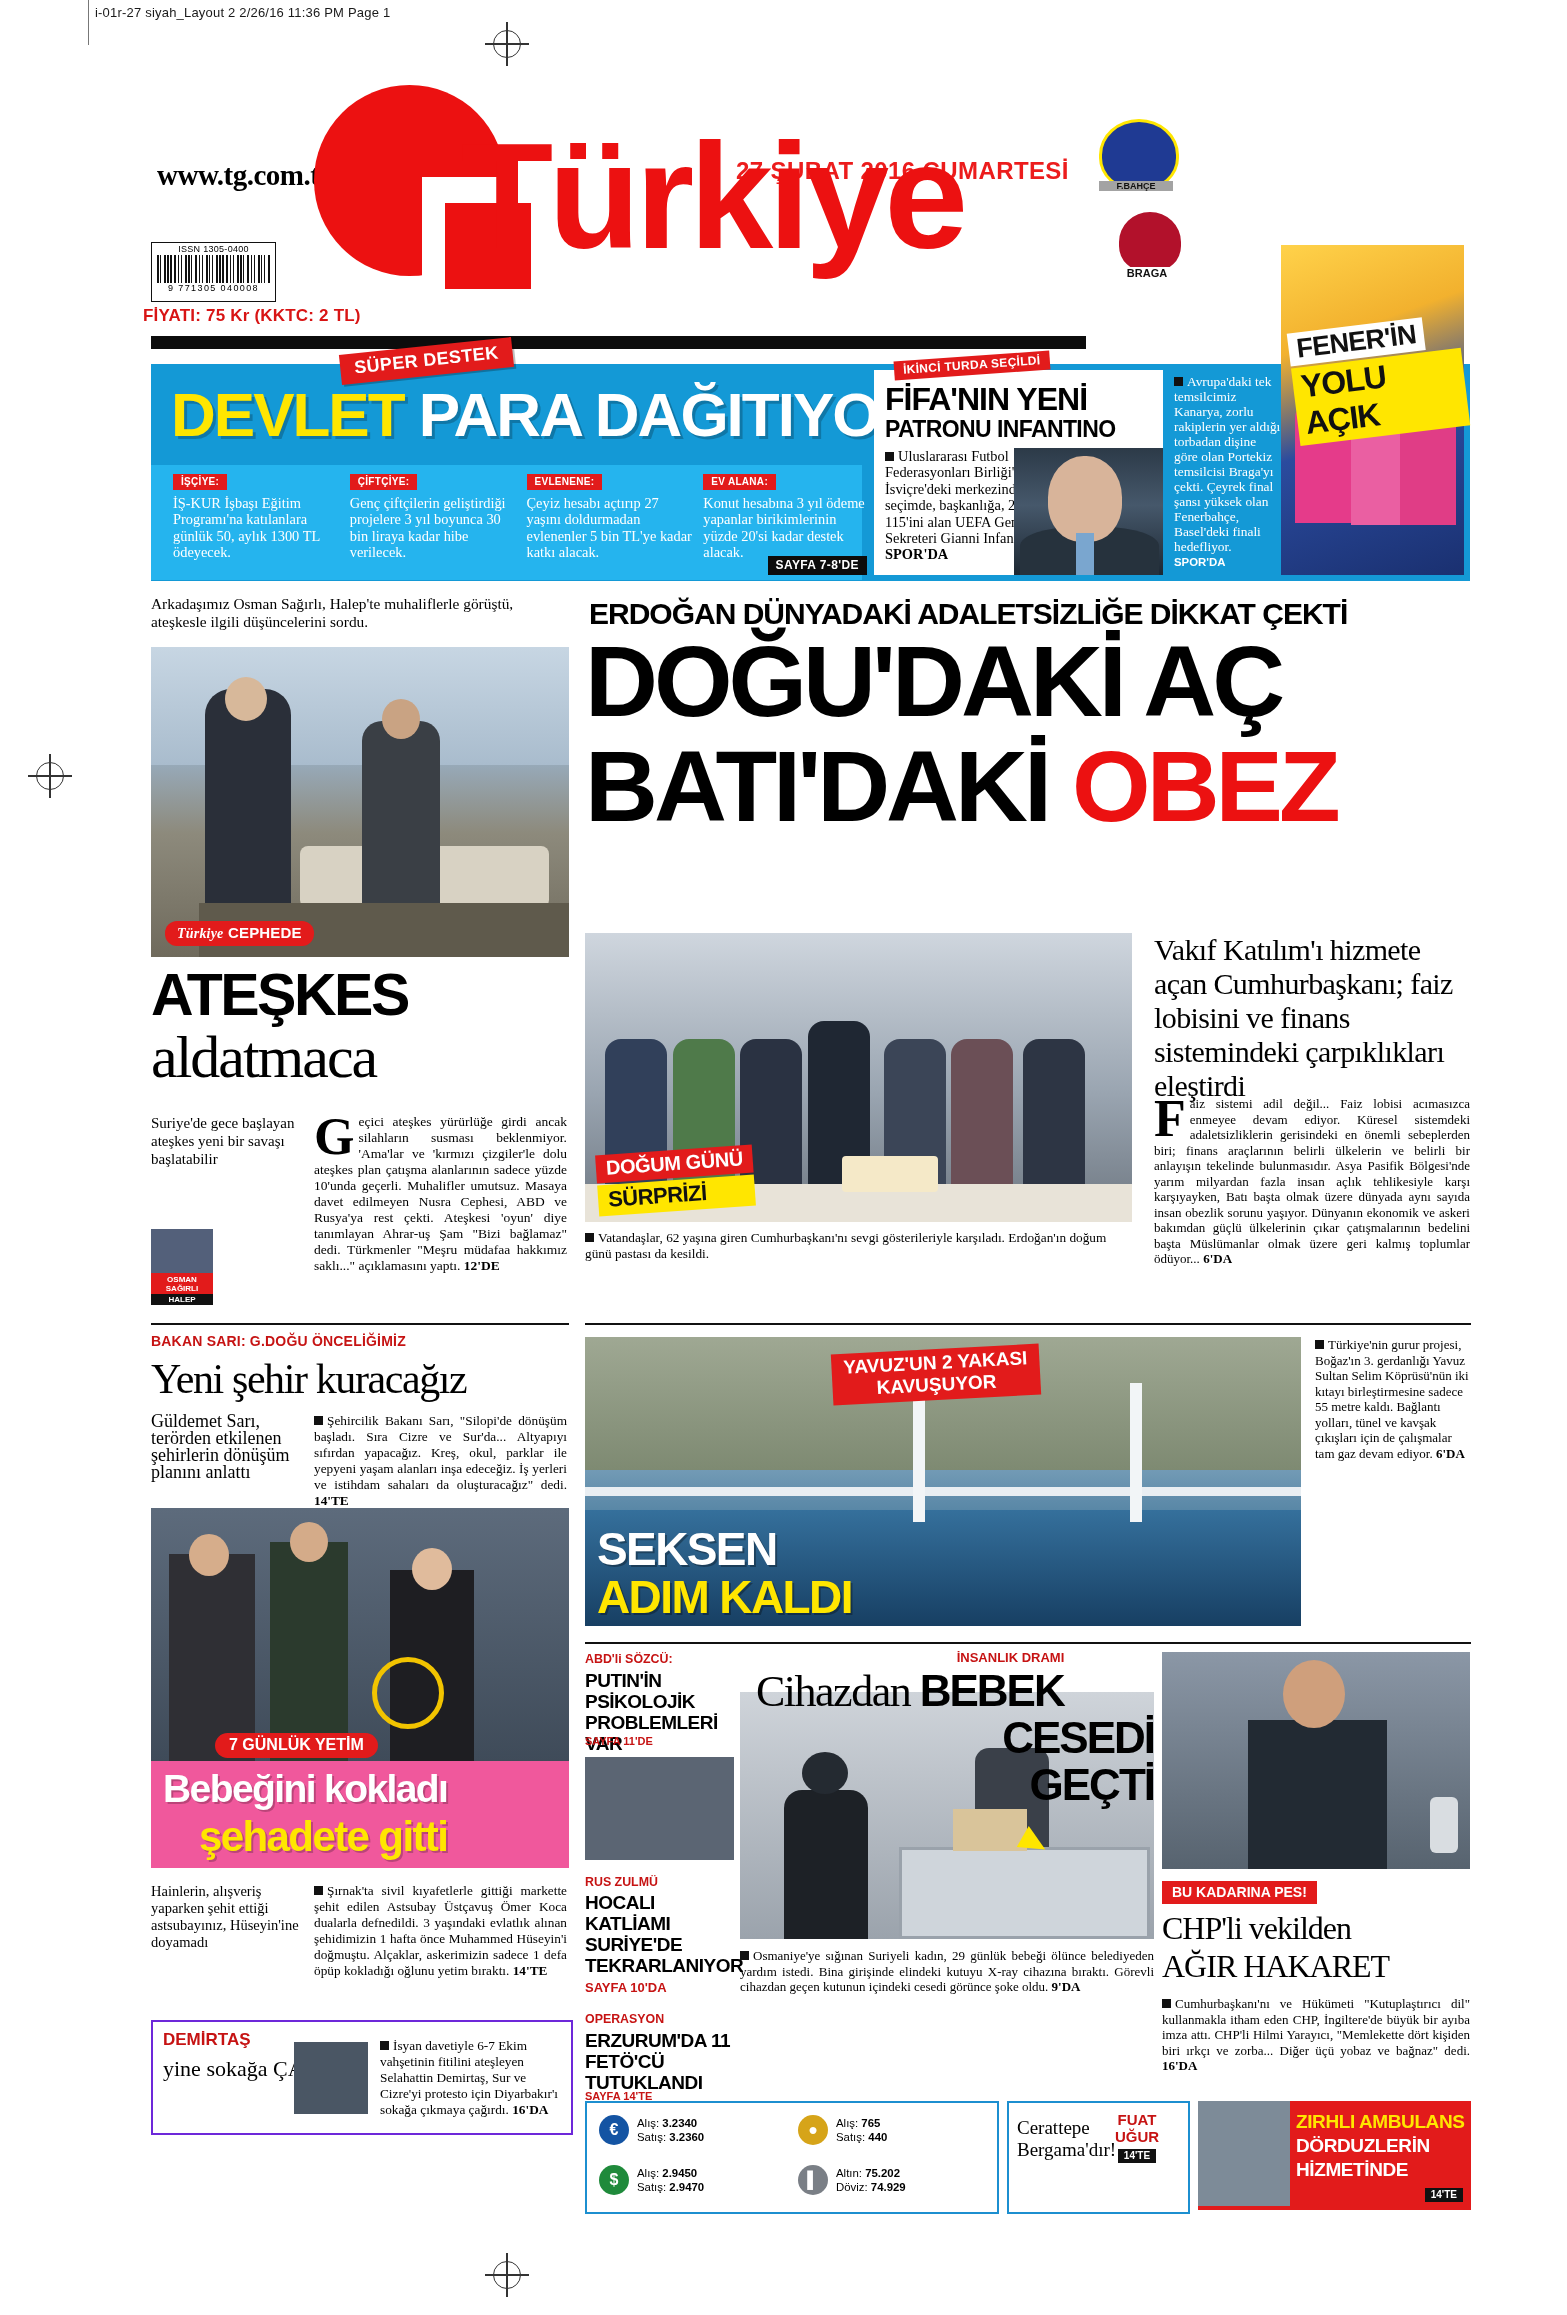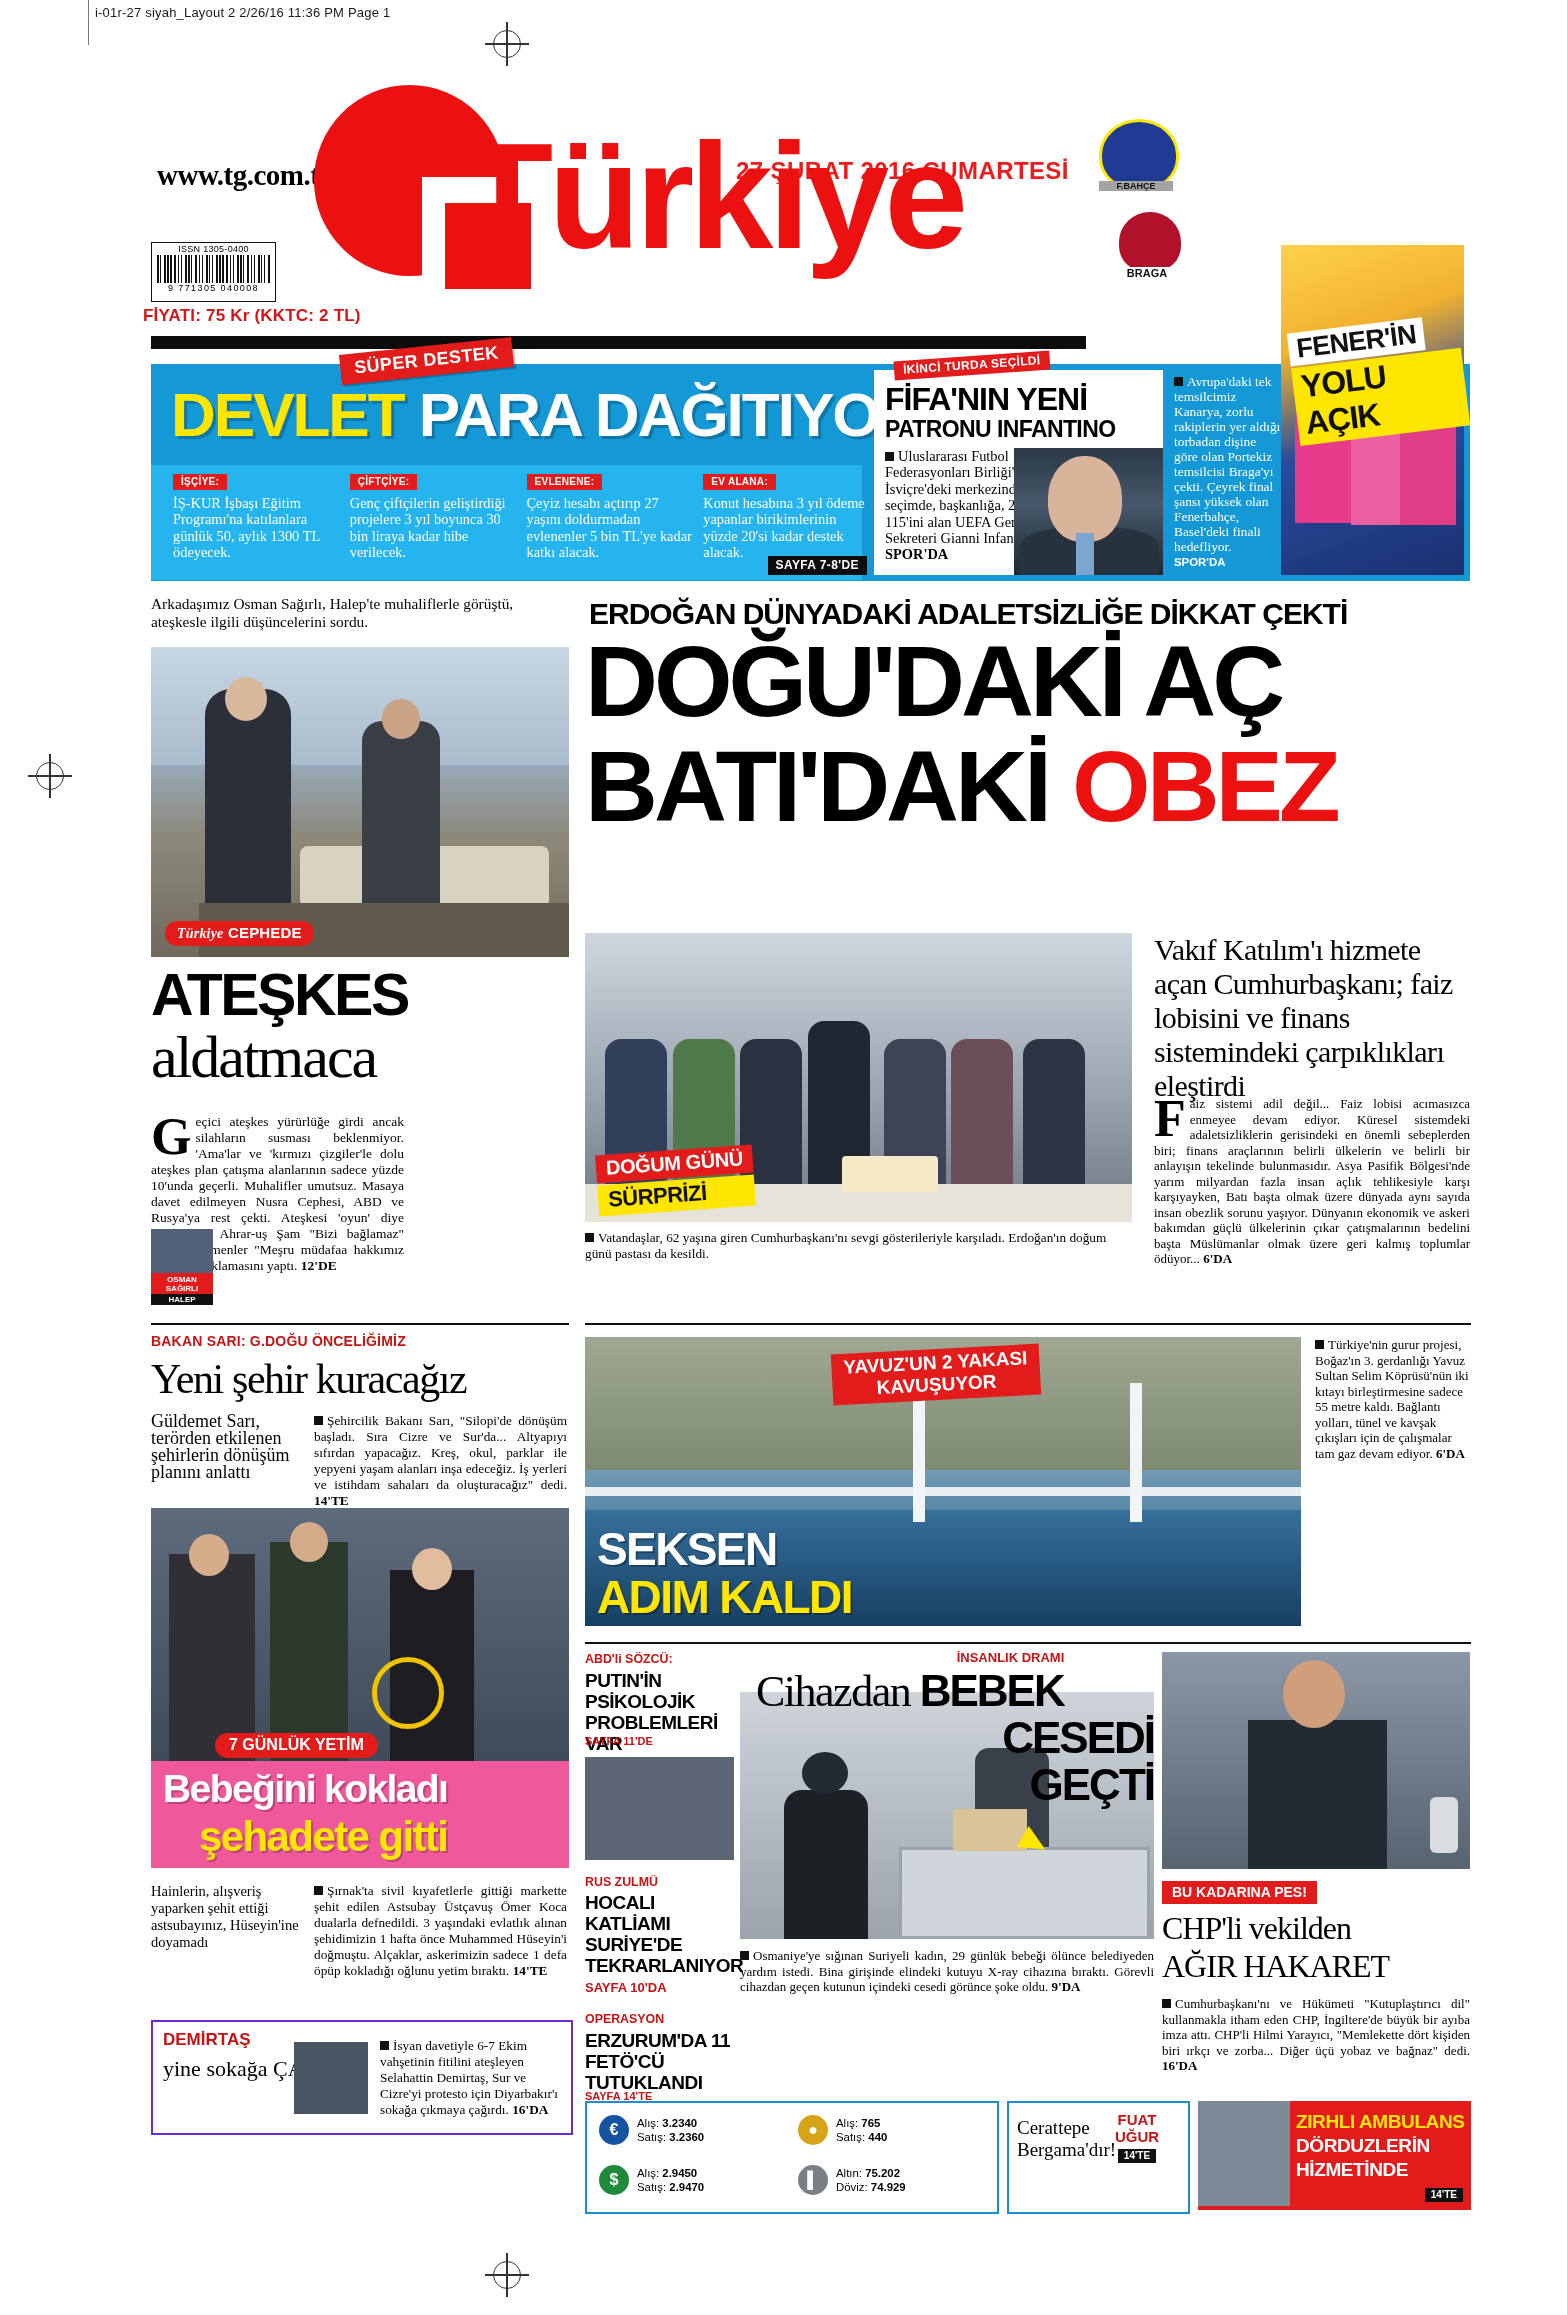--- a/index.html
+++ b/index.html
@@ -304,20 +304,21 @@
     <div class="person"></div>
     <div class="head"></div>
     <div class="man2"></div>
     <div class="man2h"></div>
     <div class="bot"></div>
   </div>
   <div class="tag-cephede"><span class="tk">Türkiye</span> <span>CEPHEDE</span></div>
   <div class="lh1">ATEŞKES</div>
   <div class="lh2">aldatmaca</div>
   <div class="lbodywrap">
+    <div class="lbody-l">Suriye'de gece başlayan ateşkes yeni bir savaşı başlatabilir</div>
     <div class="lbody-r"><span class="dropcap">G</span><span>eçici ateşkes yürürlüğe girdi ancak silahların susması beklenmiyor. 'Ama'lar ve 'kırmızı çizgiler'le dolu ateşkes plan çatışma alanlarının sadece yüzde 10'unda geçerli. Muhalifler umutsuz. Masaya davet edilmeyen Nusra Cephesi, ABD ve Rusya'ya rest çekti. Ateşkesi 'oyun' diye tanımlayan Ahrar-uş Şam "Bizi bağlamaz" dedi. Türkmenler "Meşru müdafaa hakkımız saklı..." açıklamasını yaptı.</span> <b>12'DE</b></div>
   </div>
   <div class="osmbox">
     <div class="ph"></div>
     <div class="nm">OSMAN SAĞIRLI</div>
     <div class="rp">HALEP</div>
   </div>
 
   <div class="hr1"></div>
   <div class="bakan-k">BAKAN SARI: G.DOĞU ÖNCELİĞİMİZ</div>

